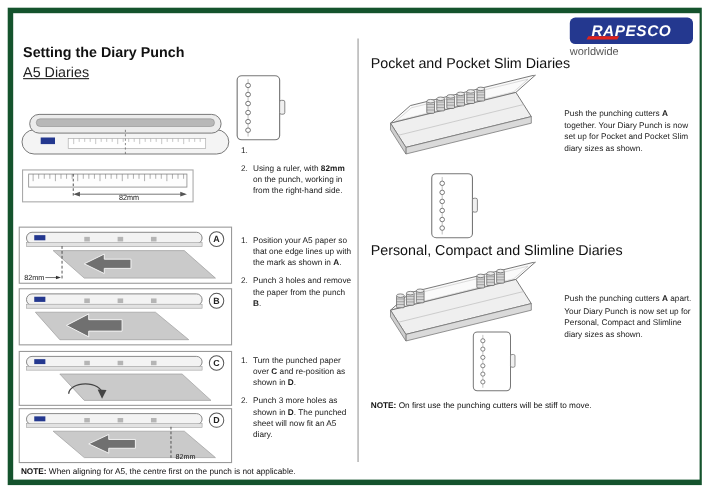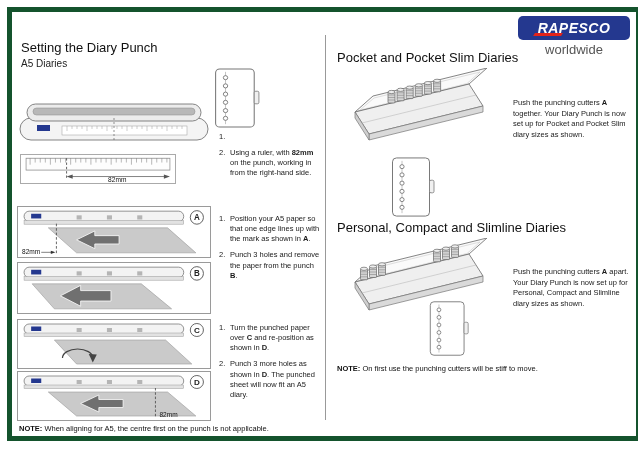--- a/index.html
+++ b/index.html
@@ -1,28 +1,28 @@
 <!DOCTYPE html>
 <html><head>
 <meta charset="utf-8">
 <style>
   html,body{margin:0;padding:0;}
   body{width:638px;height:450px;position:relative;background:#fff;overflow:hidden;
        font-family:"Liberation Sans",sans-serif;color:#1a1a1a;}
   .page{position:absolute;left:7px;top:7px;width:624px;height:424px;border:5px solid #14532d;background:#fff;}
   .page > *{position:absolute;}
 
-  .title{font-size:13px;font-weight:normal;left:9px;top:28px;margin:0;color:#111;text-align:center;}
-  .subtitle{font-size:10px;left:9px;top:46px;color:#222;}
+  .title{font-size:13px;font-weight:bold;left:9px;top:28px;margin:0;color:#111;text-align:center;}
+  .subtitle{font-size:13px;left:9px;top:46px;color:#222;text-decoration:underline;}
 
   .logo-wrap{right:6px;top:4px;width:112px;}
   .logo-box{position:relative;width:112px;height:24px;border-radius:5px;display:flex;align-items:center;justify-content:center;}
   .logo-text{color:#fff;font-weight:bold;font-style:italic;font-size:14px;letter-spacing:.5px;position:relative;z-index:2;}
   .logo-accent{position:absolute;left:16px;bottom:4px;width:28px;height:3px;transform:skewX(-30deg);z-index:1;}
-  .logo-tagline{text-align:center;font-size:13px;color:#555;margin-top:2px;}
+  .logo-tagline{text-align:left;font-size:10px;color:#555;margin-top:2px;}
 
   .divider{left:313px;top:23px;width:1px;height:385px;background:#999;}
 
   .fig svg,.panel svg{display:block;width:100%;height:100%;}
   .punch-fig{left:5px;top:84px;width:195px;height:55px;}
   .ruler-fig{left:8px;top:142px;width:154px;height:28px;border:1px solid #aaa;background:#fff;}
   .diary-a5{left:201px;top:55px;width:48px;height:62px;}
 
   .steps{display:flex;flex-direction:column;gap:6px;font-size:7.5px;line-height:1.35;}
   .step{display:flex;}

